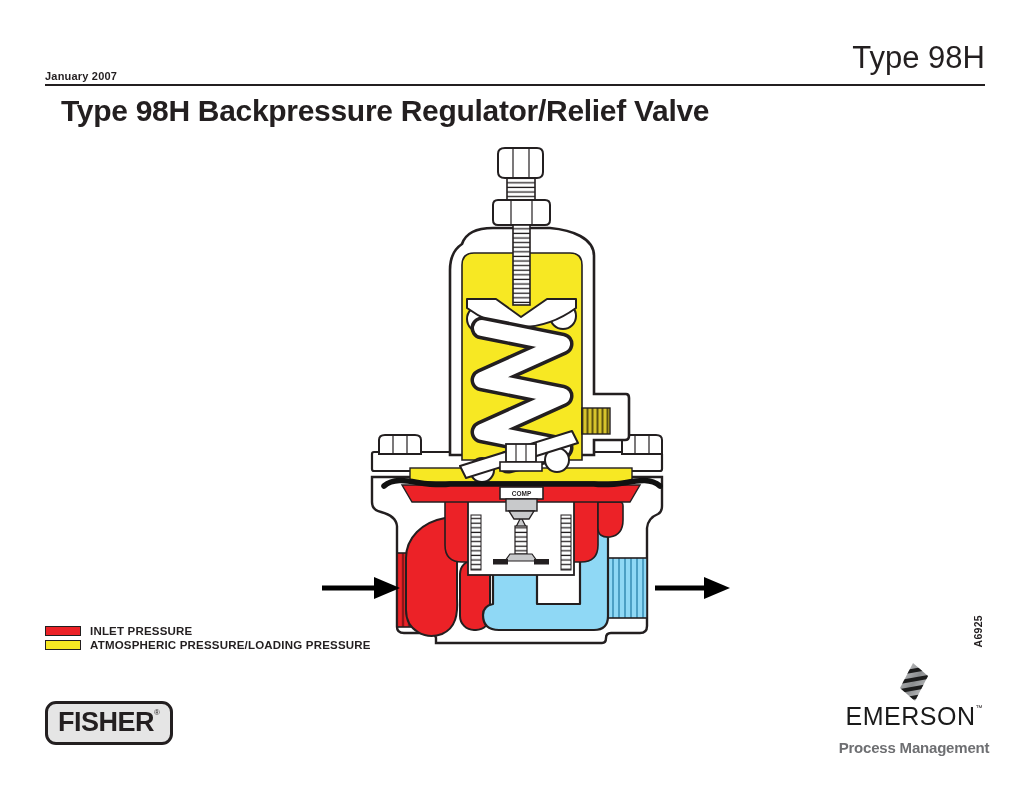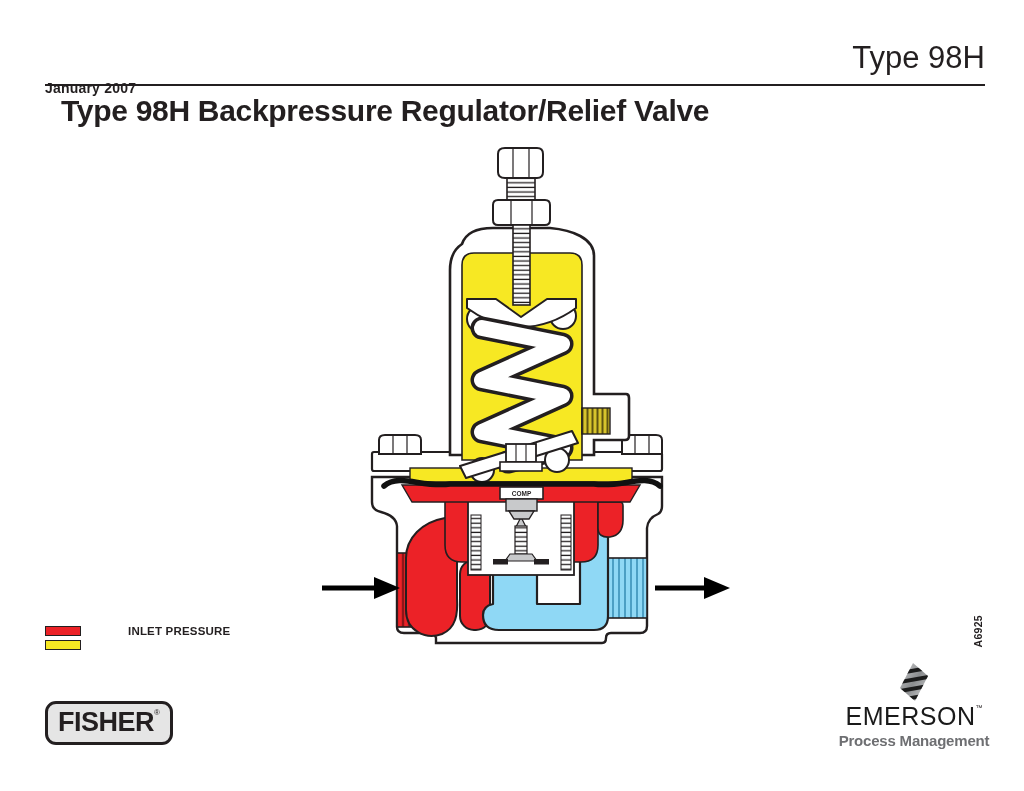--- a/index.html
+++ b/index.html
@@ -1,41 +1,41 @@
 <!DOCTYPE html>
 <html style="--c-inlet: #EC2227; --c-outlet: #8FD8F5; --c-atmospheric: #F7E823; --c-outline: #231F20;"><head>
 <meta charset="utf-8">
 <style>
   * { margin:0; padding:0; box-sizing:border-box; }
   html,body { width:1024px; height:791px; background:#ffffff; overflow:hidden;
               font-family:"Liberation Sans", sans-serif; color:#231F20; }
   .page { position:relative; width:1024px; height:791px; background:#fff; }
 
-  .hdr-date { position:absolute; left:45px; top:80px; font-size:14px; font-weight:bold; letter-spacing:.2px; }
+  .hdr-date { position:absolute; left:45px; top:70px; font-size:11px; font-weight:bold; letter-spacing:.2px; }
   .hdr-type { position:absolute; right:39px; top:40px; font-size:31px; font-weight:normal; }
   .hdr-rule { position:absolute; left:45px; top:84px; width:940px; height:2px; background:#231F20; }
   .doc-title { position:absolute; left:61px; top:94px; font-size:30px; font-weight:bold; letter-spacing:-0.3px; }
 
   .diagram { position:absolute; left:310px; top:130px; width:480px; height:530px; }
 
   .legend { position:absolute; left:45px; top:624px; }
-  .legend-row { display:flex; align-items:center; height:14px; margin-bottom:0px;gap:38px; }
+  .legend-row { display:flex; align-items:center; height:14px; margin-bottom:0px; }
   .legend-swatch { width:36px; height:10px; border:1.6px solid #231F20; margin-right:9px; flex:0 0 auto; }
   .legend-label { font-size:11.5px; font-weight:bold; letter-spacing:.2px; white-space:nowrap; }
 
   .fisher { position:absolute; left:45px; top:701px; border:3.5px solid #231F20; border-radius:11px;
             padding:3px 10px 4px 10px; background:#e5e5e5; }
   .fisher-name { font-size:27px; font-weight:bold; letter-spacing:-.5px; font-stretch:condensed; }
   .fisher-reg { font-size:8px; vertical-align:top; position:relative; top:1px; }
 
   .emerson { position:absolute; left:833px; top:662px; width:162px; text-align:center; }
   .emerson-icon { display:block; margin:0 auto 2px auto; }
   .emerson-name { font-size:25px; font-weight:normal; letter-spacing:.5px; color:#1a1a1a; line-height:1; }
   .emerson-tm { font-size:7px; vertical-align:top; }
-  .emerson-tag { font-size:15px; font-weight:bold; color:#6E6F72; margin-top:3px; letter-spacing:-.2px; }
+  .emerson-tag { font-size:15px; font-weight:bold; color:#6E6F72; margin-top:10px; letter-spacing:-.2px; }
 
   .fig-code { position:absolute; left:972px; top:615px; font-size:10.5px; font-weight:bold;
               writing-mode:vertical-rl; transform:rotate(180deg); letter-spacing:.3px; }
 
   
   .fill-atm   { fill:var(--c-atmospheric,#F7E823); }
   .fill-inlet { fill:var(--c-inlet,#EC2227); }
   .fill-outlet{ fill:var(--c-outlet,#8FD8F5); }
   svg .wh  { fill:#ffffff; stroke:#231F20; }
   svg .gr  { fill:#C8C9CB; stroke:#231F20; }
@@ -186,20 +186,21 @@
     </g>
   </svg>
 
   <div class="legend">
     <div class="legend-row">
       <span class="legend-swatch" style="background: rgb(236, 34, 39);"></span>
       <span class="legend-label">INLET PRESSURE</span>
     </div>
     <div class="legend-row">
       <span class="legend-swatch" style="background: rgb(247, 232, 35);"></span>
+      <span class="legend-label">ATMOSPHERIC PRESSURE/LOADING PRESSURE</span>
     </div>
   </div>
 
   <div class="fisher">
     <span class="fisher-name">FISHER</span><span class="fisher-reg">®</span>
   </div>
 
   <div class="emerson">
     <svg class="emerson-icon" width="34" height="40" viewBox="0 0 34 40">
       <defs>

